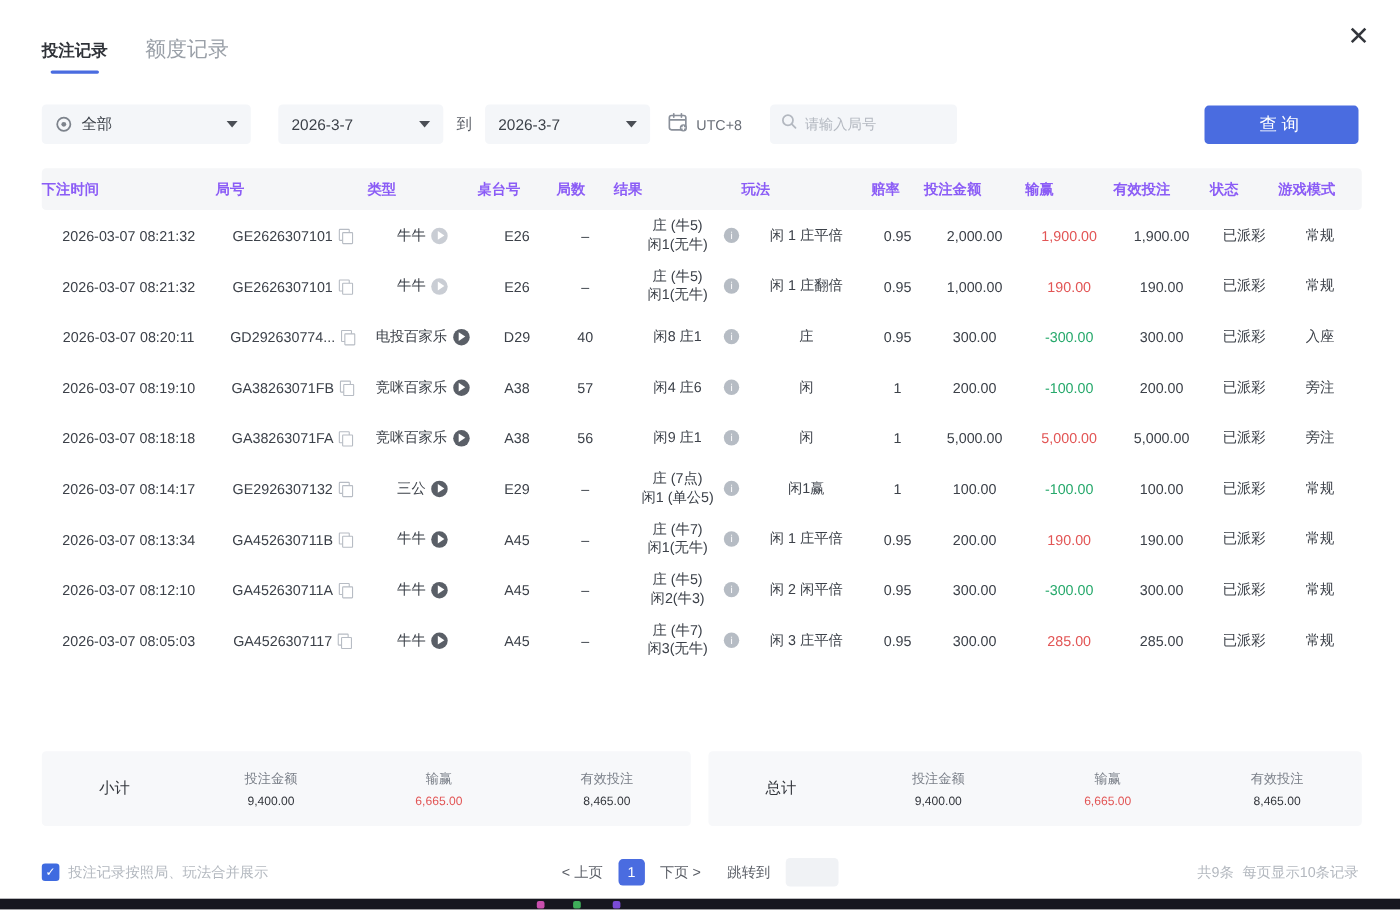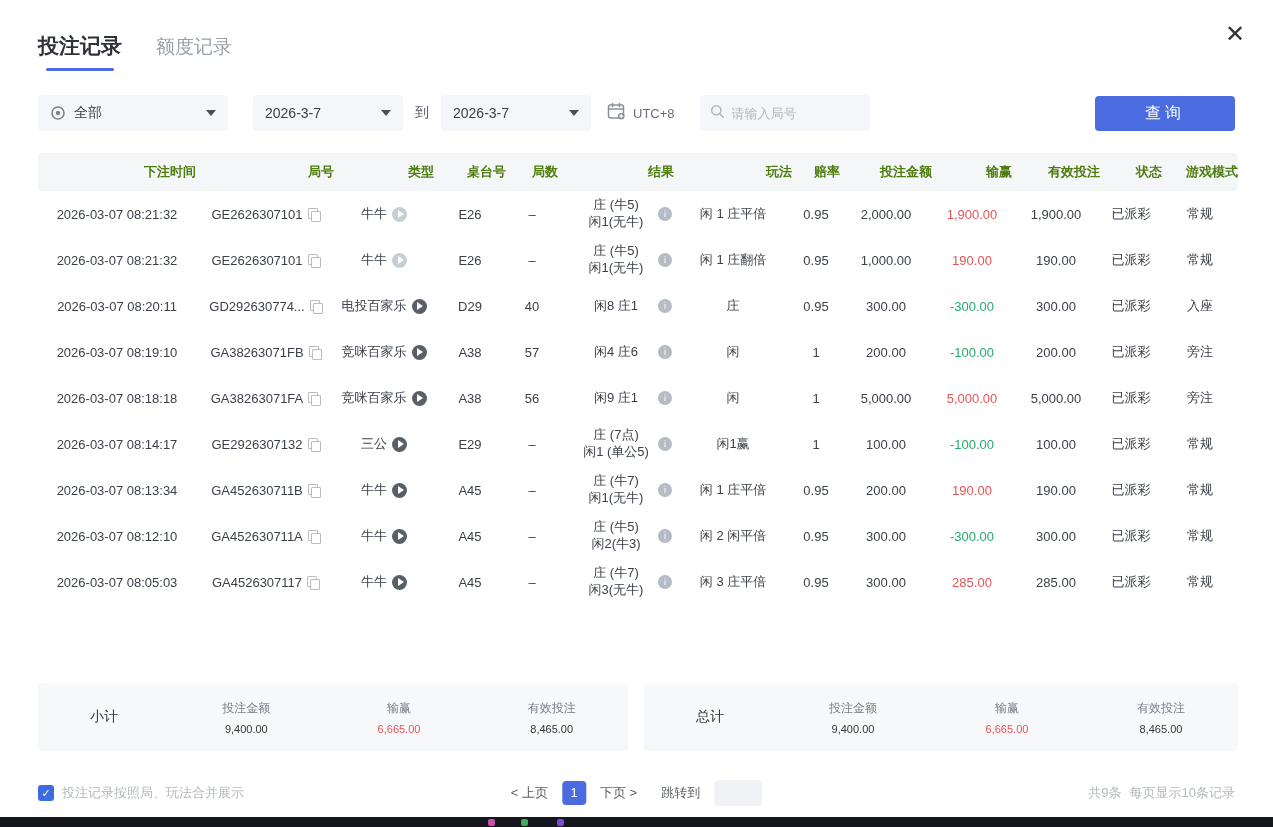--- a/index.html
+++ b/index.html
@@ -3,48 +3,48 @@
 <meta charset="utf-8">
 <style>
   * { margin:0; padding:0; box-sizing:border-box; }
   html,body { background:#e8e8e8; }
   body { font-family:"Liberation Sans","DejaVu Sans",sans-serif; }
   .page { position:relative; width:1273px; height:827px; background:#fff; overflow:hidden; }
 
   
   .tabs { position:absolute; top:32px; left:38px; display:flex; gap:34px; align-items:baseline; }
   .tab { cursor:pointer; }
-  .tab.active { font-size:21px; font-weight:700; color:#2f3238; position:relative; padding-bottom:11px; }
+  .tab.active { font-size:15px; font-weight:700; color:#2f3238; position:relative; padding-bottom:11px; }
   .tab.active::after { content:""; position:absolute; left:8px; right:8px; bottom:0; height:3px; border-radius:2px; background:#4a6ce0; }
   .tab.inactive { font-size:19px; color:#9aa0a8; }
   .close-btn { position:absolute; top:22px; right:28px; font-size:24px; color:#33363c; cursor:pointer; line-height:1; }
 
   
   .filters { position:absolute; top:95px; left:38px; width:1197px; height:36px; display:flex; align-items:center; }
   .pill { height:36px; background:#f4f6f9; border-radius:4px; display:flex; align-items:center; padding:0 12px; font-size:14px; color:#3c4149; cursor:pointer; }
   .pill .caret { margin-left:auto; }
   .caret { width:0; height:0; border-left:5px solid transparent; border-right:5px solid transparent; border-top:6px solid #4a4e55; }
   .dd-cat { width:190px; }
   .dd-time { width:155px; margin-left:30px; }
   .dd-date1 { width:150px; margin-left:25px; }
   .to-label { margin:0 12px; font-size:14px; color:#5a5e66; }
   .dd-date2 { width:150px; }
   .tz-group { display:flex; align-items:center; margin-left:16px; gap:7px; }
   .tz-text { font-size:13px; color:#6a6f78; }
-  .search-box { width:170px; height:36px; background:#f4f6f9; border-radius:4px; display:flex; align-items:center; padding:0 10px; margin-left:25px; gap:7px; }
+  .search-box { width:170px; height:36px; background:#f4f6f9; border-radius:4px; display:flex; align-items:center; padding:0 10px; margin-left:25px; gap:7px;font-family:Liberation Mono, monospace; }
   .search-box input { border:none; outline:none; background:transparent; font-size:13px; width:120px; color:#3c4149; font-family:inherit; }
   .search-box input::placeholder { color:#b3b8c0; }
   .query-btn { margin-left:auto; width:140px; height:35px; background:#4a6ce0; border:none; border-radius:4px; color:#fff; font-size:16px; letter-spacing:4px; cursor:pointer; font-family:inherit; }
   .ficon { display:inline-flex; margin-right:8px; }
 
   
   .grid13 { display:grid; grid-template-columns:158px 138px 100px 72px 52px 116px 118px 48px 92px 80px 88px 62px 76px; }
   .table-wrap { position:absolute; top:153px; left:38px; width:1200px; }
   .thead { height:38px; background:#f5f6f8; border-radius:4px; align-items:center; }
-  .th { text-align:right; font-size:13px; font-weight:700; color:#4d7c0f; }
+  .th { text-align:left; font-size:13px; font-weight:700; color:#8b5cf6; }
   .tr { min-height:46px; align-items:center; background:#fff; }
   .td { text-align:center; font-size:13px; color:#3c4149; display:flex; align-items:center; justify-content:center; gap:5px; }
   .rlines { line-height:1.3; font-size:13px; }
   .result { position:relative; }
   .info { position:absolute; right:2px; top:50%; margin-top:-7px; width:14px; height:14px; border-radius:50%; background:#b6bcc4; color:#fff; font-size:9px; font-style:normal; line-height:14px; text-align:center; cursor:pointer; }
   .info::before { content:"i"; }
   .win.red { color:#e25555; }
   .win.green { color:#27a96c; }
   .copy-icon { position:relative; width:11px; height:12px; display:inline-block; cursor:pointer; }
   .copy-icon::before { content:""; position:absolute; left:0; top:0; width:8px; height:9px; border:1px solid #b7bcc4; border-radius:1px; }

